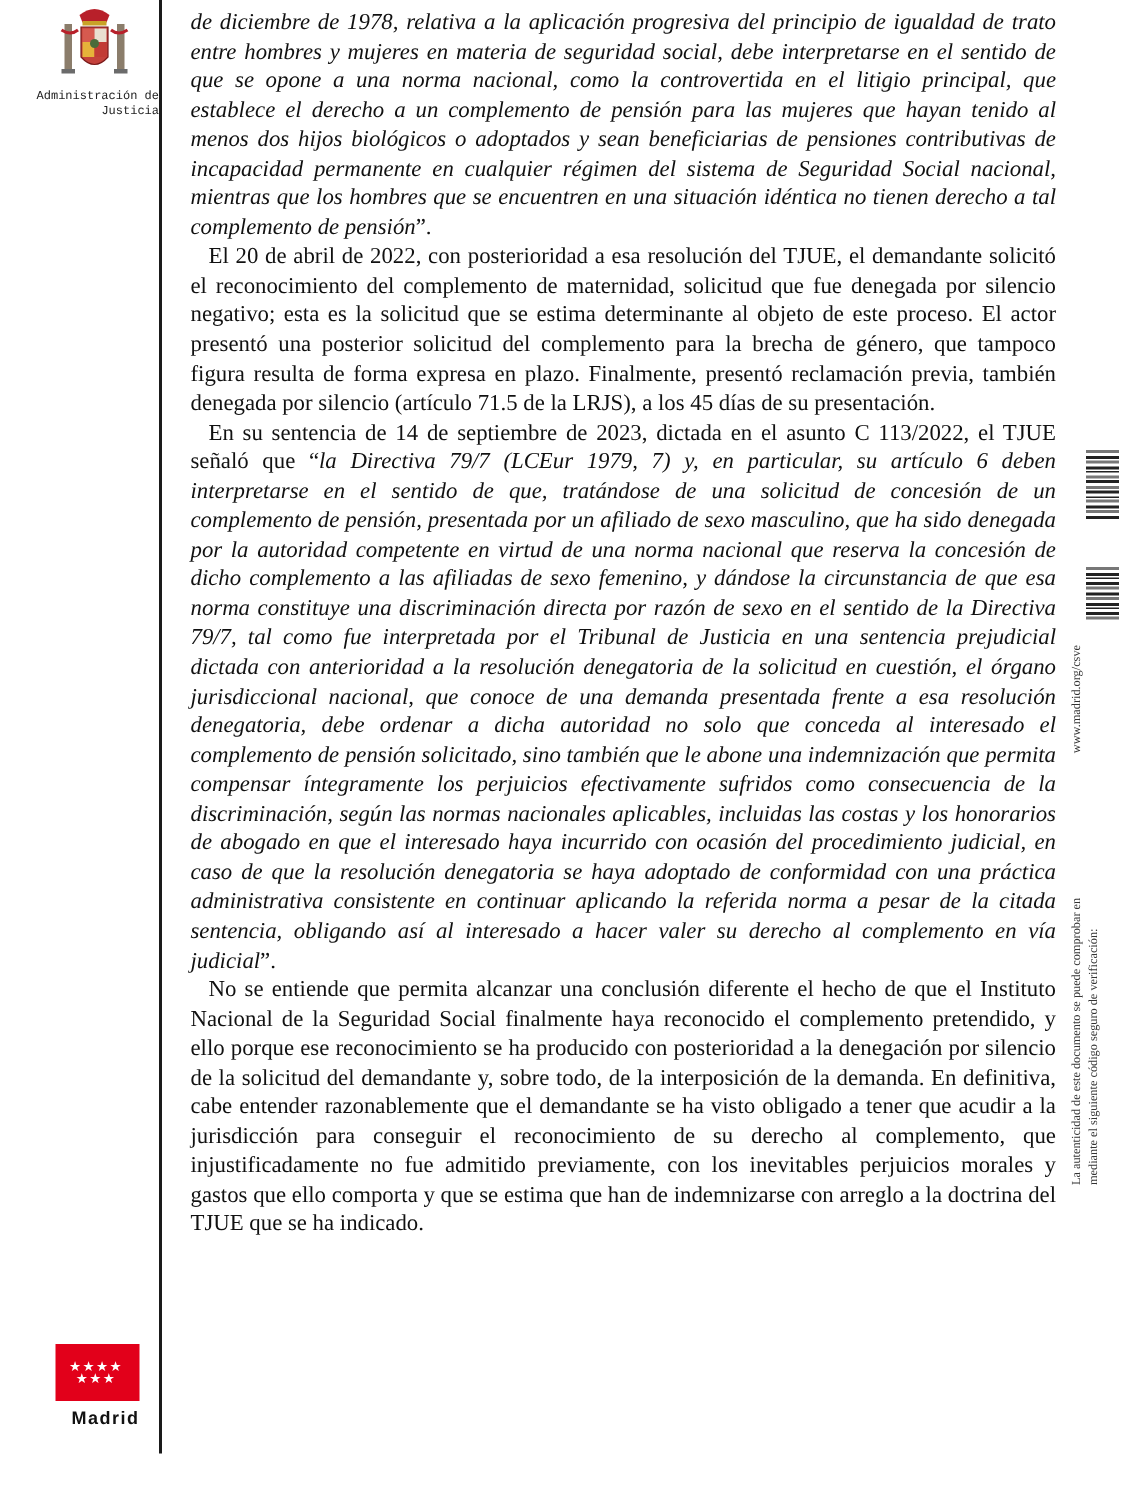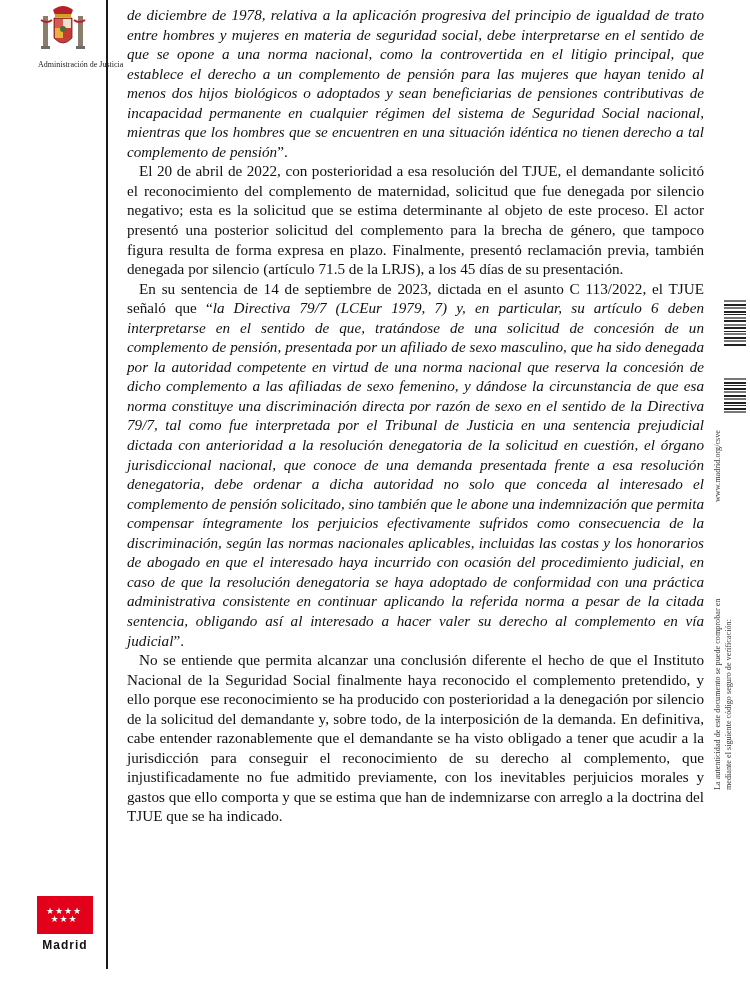--- a/index.html
+++ b/index.html
@@ -1,24 +1,24 @@
 <!DOCTYPE html>
 <html><head>
 <meta charset="utf-8">
 <style>
   html, body { margin: 0; padding: 0; background: #ffffff; }
   body { width: 750px; height: 998px; position: relative; overflow: hidden;
          font-family: "Liberation Serif", "DejaVu Serif", serif; color: #111; }
   .sidebar-rule { position: absolute; left: 106px; top: 0; width: 2px; height: 969px; background: #1a1a1a; }
   .coat { position: absolute; left: 38px; top: 2px; width: 50px; height: 56px; }
-  .admin-label { position: absolute; left: 38px; top: 60px; width: 86px; text-align: left;
-    font-family: Liberation Serif, serif; font-size: 8px; line-height: 10px; color: #222; }
+  .admin-label { position: absolute; left: 20px; top: 60px; width: 86px; text-align: right;
+    font-family: Liberation Mono, monospace; font-size: 8px; line-height: 10px; color: #222; }
   .madrid-flag { position: absolute; left: 37px; top: 896px; width: 56px; height: 38px; background: #e2001a; }
   .madrid-flag svg { display:block; }
-  .madrid-label { position: absolute; left: 37px; top: 938px; width: 56px; text-align: center;
+  .madrid-label { position: absolute; left: 37px; top: 938px; width: 56px; text-align: right;
     font-family: "Liberation Sans", "DejaVu Sans", sans-serif; font-weight: bold; font-size: 12px; letter-spacing: 1px; color: #111; }
   .body-text { position: absolute; left: 127px; top: 5px; width: 577px; font-size: 15.2px; line-height: 19.55px; }
   .body-text p { margin: 0; text-align: justify; }
   .body-text p.indent { text-indent: 12px; }
   .it { font-style: italic; }
   .gap { height: 19px; }
   .quinto b { font-weight: bold; }
   .nspace { display: inline-block; width: 70px; }
   .footer { position: absolute; left: 127px; top: 1011px; font-size: 11.5px; color: #111; margin-left: 20px; }
   .barcode { position: absolute; left: 724px; width: 22px; }

